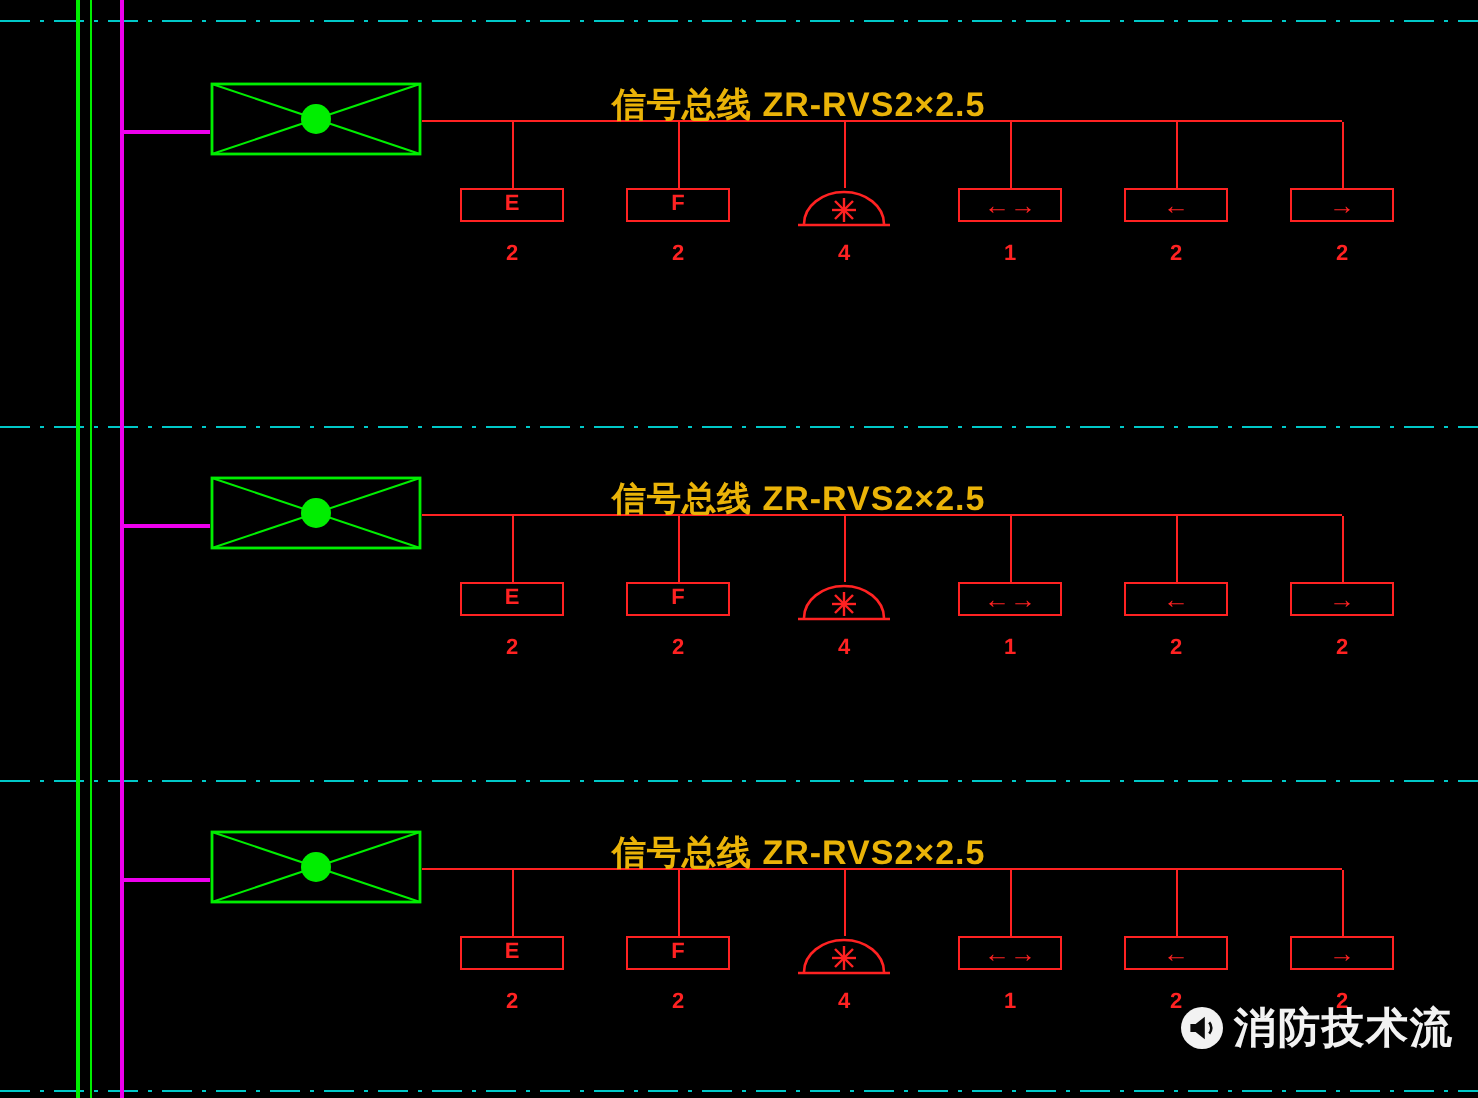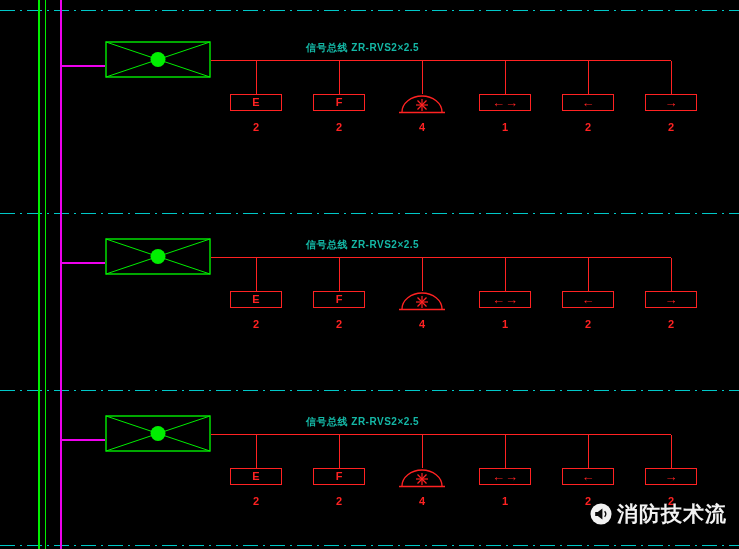--- a/index.html
+++ b/index.html
@@ -17,21 +17,21 @@
   .vg2{left:45px;width:1px;background:#00ee00}
   .vm{left:60px;width:2px;background:#ee00ee}
 
   
   .section{position:absolute;left:0;width:739px;height:120px;}
   .s1{top:35px}.s2{top:232px}.s3{top:409px}
 
   .stub{position:absolute;left:61px;top:30px;width:44px;height:2px;background:#ee00ee}
   .module{position:absolute;left:105px;top:6px}
   .busline{position:absolute;left:211px;top:25px;width:460px;height:1px;background:#ff2222}
-  .buslabel{position:absolute;left:306px;top:6px;color:#14b8a6;font-size:10px;
+  .buslabel{position:absolute;left:306px;top:6px;color:#eab308;font-size:17px;
             letter-spacing:.5px;white-space:nowrap;font-weight:600}
 
   .col{position:absolute;left:0;top:0;width:100%;height:100%}
   .c1{--cx:256px}.c2{--cx:339px}.c3{--cx:422px}.c4{--cx:505px}.c5{--cx:588px}.c6{--cx:671px}
 
   .drop{position:absolute;left:calc(var(--cx) - .5px);top:26px;width:1px;height:33px;background:#ff2222}
   .devbox{position:absolute;left:calc(var(--cx) - 26px);top:59px;width:50px;height:15px;
           border:1px solid #ff2222;color:#ff2222;display:flex;align-items:center;justify-content:center;
           font-size:11px;font-weight:bold;line-height:1}
   .devbox.arrows{font-size:13px;letter-spacing:0}

